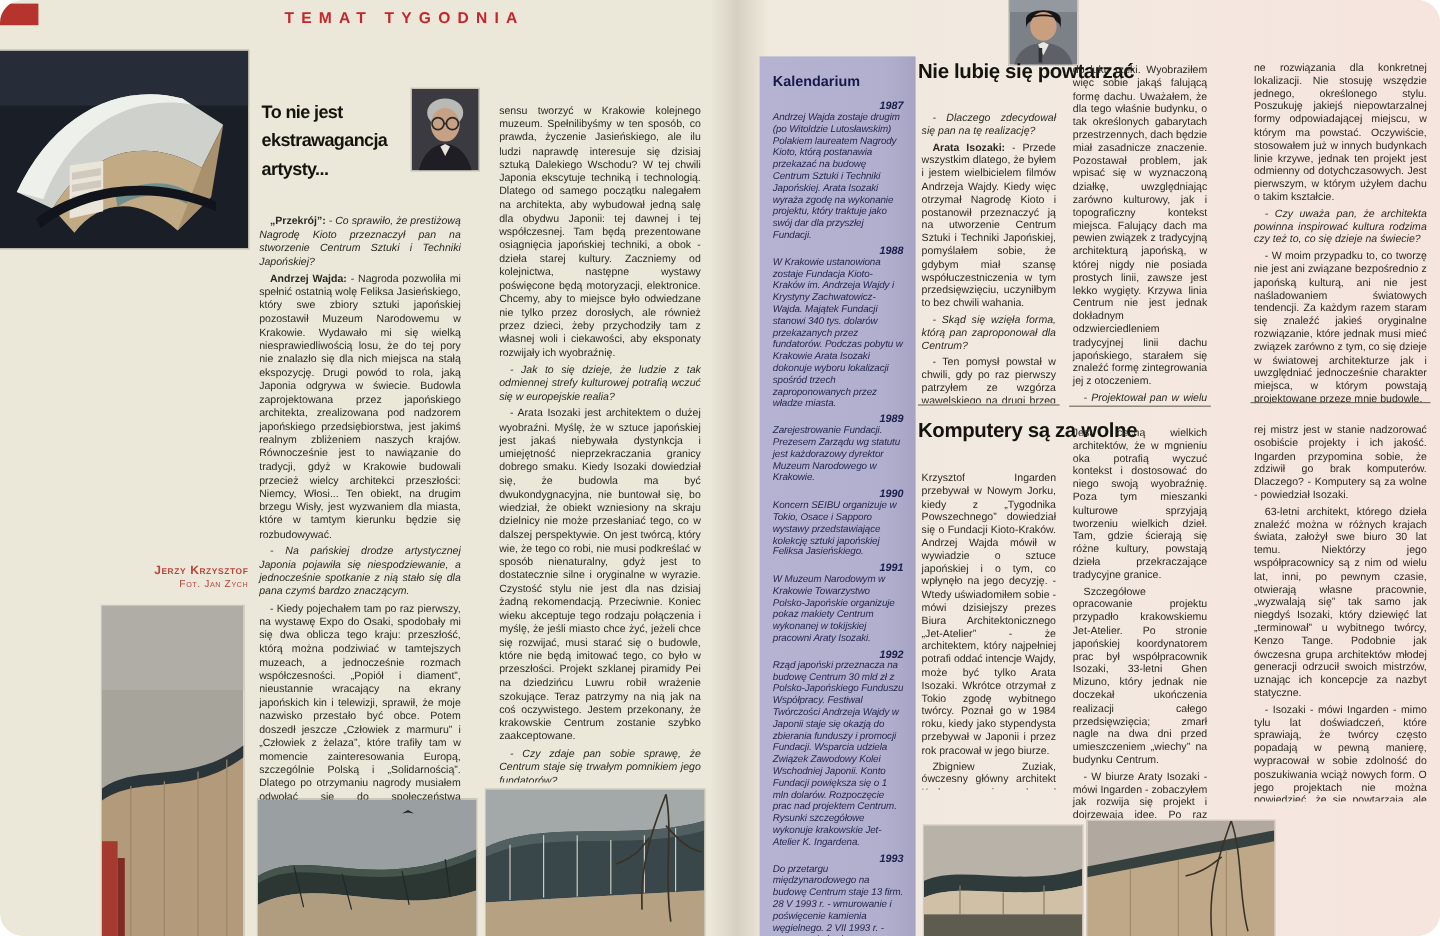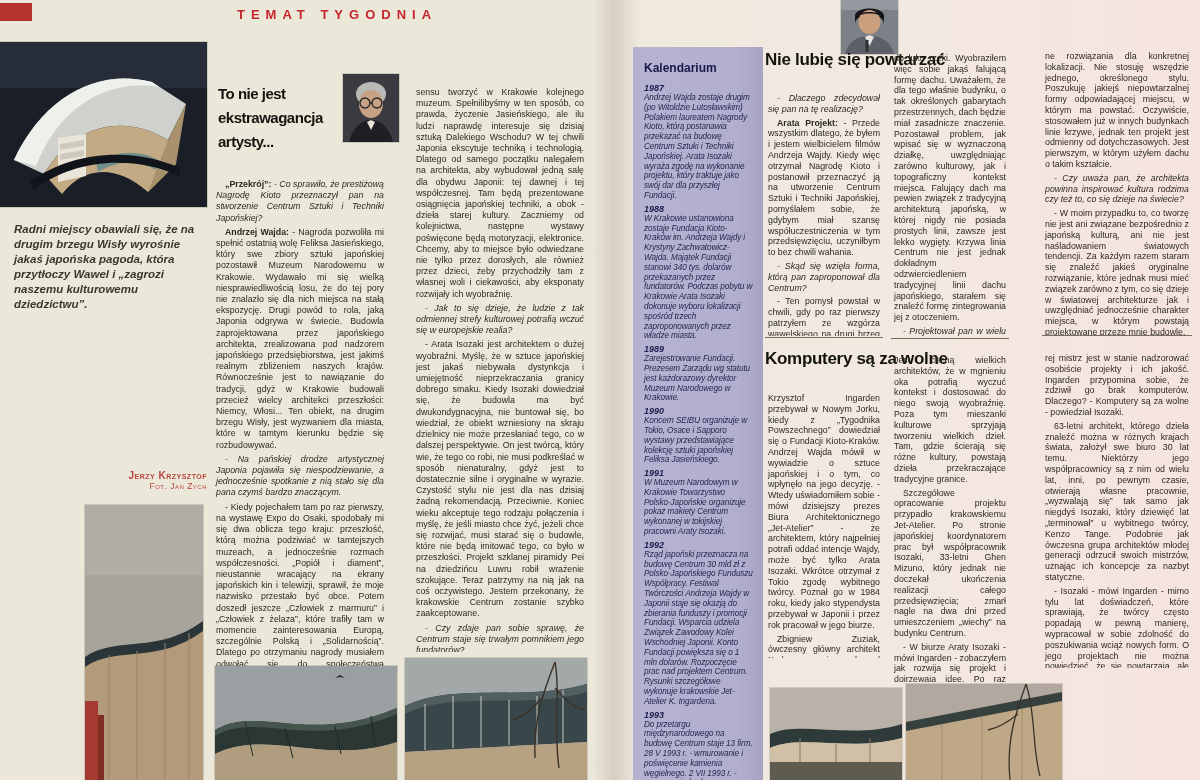--- a/index.html
+++ b/index.html
@@ -1,17 +1,17 @@
 <!DOCTYPE html>
 <html><head>
 <meta charset="utf-8">
 <style>
   html,body{margin:0;padding:0;}
   .spread{position:relative;width:1200px;height:780px;overflow:hidden;
-    background:#ebe8da;font-family:"Liberation Sans",sans-serif;color:#26261f;}
+    background:#ebe8da;font-family:"Liberation Sans",sans-serif;color:#26261f;border-radius:19px;}
   .rightbg{position:absolute;left:600px;top:0;width:600px;height:780px;
     background:linear-gradient(90deg,#efe9dc 0%,#f2e9e1 45%,#f6e4de 100%);}
   .gutter{position:absolute;left:592px;top:0;width:48px;height:780px;
     background:linear-gradient(90deg,rgba(80,75,60,0) 0%,rgba(80,75,60,.16) 45%,rgba(80,75,60,0) 100%);}
   .corner{position:absolute;left:0;top:3px;width:32px;height:18px;background:#b5342d;}
   .kicker{position:absolute;left:237px;top:7px;font-size:13px;font-weight:bold;
     letter-spacing:6px;color:#c5262b;}
   .photo{position:absolute;overflow:hidden;box-shadow:0 0 0 1px rgba(60,55,40,.18);}
   .photo svg{display:block;}
   .caption{position:absolute;left:14px;top:222px;width:188px;font-size:11.5px;line-height:15px;
@@ -37,21 +37,21 @@
   .s1c3{left:1042px;top:48px;width:150px;height:288px;}
   .s2c1{left:765px;top:390px;width:118px;height:268px;}
   .s2c2{left:891px;top:352px;width:118px;height:330px;}
   .s2c3{left:1042px;top:350px;width:150px;height:318px;}
   .sec-title{position:absolute;font-size:17px;font-weight:bold;color:#14140f;letter-spacing:-.3px;}
   .rule{position:absolute;height:1px;background:#76705f;}
   .cal{position:absolute;left:633px;top:0;width:130px;height:780px;box-sizing:border-box;
     background:linear-gradient(90deg,#b6b3d2 0%,#b2afce 80%,#a6a3c4 100%);
     padding:14px 10px 6px 11px;overflow:hidden;margin-top:47px;}
   .cal-title{font-size:12px;font-weight:bold;color:#15194a;margin-bottom:8px;}
-  .cal-year{font-size:9px;font-weight:bold;font-style:italic;color:#1b1f4e;margin-top:3px;}
+  .cal-year{font-size:9px;font-weight:bold;font-style:italic;color:#1b1f4e;margin-top:3px;text-align:right;}
   .cal-text{font-size:8.2px;line-height:9.8px;font-style:italic;color:#23274f;letter-spacing:-.1px;}
   .cal-text.cal-bold{font-weight:bold;}
 </style>
 </head>
 <body>
 
 <div class="spread">
   <div class="rightbg"></div>
   <div class="gutter"></div>
   <div class="corner"></div>
@@ -68,21 +68,20 @@
       <path d="M148,150 L176,122 L186,62 L168,98 Z" fill="#a8916c"></path>
       <polygon points="58,96 86,92 86,134 58,140" fill="#e9e5d9"></polygon>
       <polygon points="60,102 84,98 84,104 60,108" fill="#cfcabd"></polygon>
       <polygon points="60,112 84,108 84,114 60,118" fill="#cfcabd"></polygon>
       <polygon points="60,122 84,118 84,124 60,128" fill="#cfcabd"></polygon>
       <path d="M96,120 C120,108 140,108 158,118 L156,128 C138,118 118,118 98,130 Z" fill="#6f8e8c"></path>
       <path d="M30,140 C70,110 130,104 180,126 L180,134 C130,112 72,118 34,148 Z" fill="#11141a"></path>
     </svg>
   </div>
 
-  <div class="caption">Radni miejscy obawiali się, że na drugim brzegu Wisły wyrośnie jakaś japońska pagoda, która przytłoczy Wawel i „zagrozi naszemu kulturowemu dziedzictwu”.</div>
 
 
   <div class="byline">
     <div class="b1">Jerzy Krzysztof</div>
     <div class="b2">Fot. Jan Zych</div>
   </div>
 
   <div class="photo" style="left:85px;top:505px;width:118px;height:275px;">
     <svg width="118" height="275" viewBox="0 0 118 275">
       <rect width="118" height="275" fill="#a7a49c"></rect>
@@ -199,21 +198,21 @@
       <path d="M14,18 C16,10 41,10 43,18 C38,12 19,12 14,18 Z" fill="#15151a"></path>
       <path d="M4,54 C8,40 18,36 28.5,36 C39,36 49,40 53,54 Z" fill="#5d6167"></path>
       <polygon points="24,37 28.5,46 33,37 28.5,35" fill="#e9e7e1"></polygon>
       <line x1="26" y1="40" x2="26" y2="52" stroke="#2d3034" stroke-width="3"></line>
     </svg>
   </div>
 
   <div class="sec-title" style="left:765px;top:50px;">Nie lubię się powtarzać</div>
   <div class="col rcol s1c1">
       <p class="para q">- Dlaczego zdecydował się pan na tę realizację?</p>
-      <p class="para a"><b>Arata Projekt: </b>- Przede wszystkim dlatego, że byłem i jestem wielbicielem filmów Andrzeja Wajdy. Kiedy więc otrzymał Nagrodę Kioto i postanowił przeznaczyć ją na utworzenie Centrum Sztuki i Techniki Japońskiej, pomyślałem sobie, że gdybym miał szansę współuczestniczenia w tym przedsięwzięciu, uczyniłbym to bez chwili wahania.</p>
+      <p class="para a"><b>Arata Isozaki: </b>- Przede wszystkim dlatego, że byłem i jestem wielbicielem filmów Andrzeja Wajdy. Kiedy więc otrzymał Nagrodę Kioto i postanowił przeznaczyć ją na utworzenie Centrum Sztuki i Techniki Japońskiej, pomyślałem sobie, że gdybym miał szansę współuczestniczenia w tym przedsięwzięciu, uczyniłbym to bez chwili wahania.</p>
       <p class="para q">- Skąd się wzięła forma, którą pan zaproponował dla Centrum?</p>
       <p class="para a">- Ten pomysł powstał w chwili, gdy po raz pierwszy patrzyłem ze wzgórza wawelskiego na drugi brzeg Wisły i gdy potem przechadzaliśmy się po działce przeznaczonej na budowę. Wtedy stwierdziłem, że jest ona raczej rodzajem trójkąta i nawiązuje w formie</p>
     </div>
   <div class="col rcol s1c2">
       <p class="para a ni">do łuku rzeki. Wyobraziłem więc sobie jakąś falującą formę dachu. Uważałem, że dla tego właśnie budynku, o tak określonych gabarytach przestrzennych, dach będzie miał zasadnicze znaczenie. Pozostawał problem, jak wpisać się w wyznaczoną działkę, uwzględniając zarówno kulturowy, jak i topograficzny kontekst miejsca. Falujący dach ma pewien związek z tradycyjną architekturą japońską, w której nigdy nie posiada prostych linii, zawsze jest lekko wygięty. Krzywa linia Centrum nie jest jednak dokładnym odzwierciedleniem tradycyjnej linii dachu japońskiego, starałem się znaleźć formę zintegrowania jej z otoczeniem.</p>
       <p class="para q">- Projektował pan w wielu krajach świata. Czy tę realizację traktuje jako jedną z wielu, czy jest ona czymś szczególnym?</p>
     </div>
   <div class="col rcol s1c3">
       <p class="para a ni">ne rozwiązania dla konkretnej lokalizacji. Nie stosuję wszędzie jednego, określonego stylu. Poszukuję jakiejś niepowtarzalnej formy odpowiadającej miejscu, w którym ma powstać. Oczywiście, stosowałem już w innych budynkach linie krzywe, jednak ten projekt jest odmienny od dotychczasowych. Jest pierwszym, w którym użyłem dachu o takim kształcie.</p>
       <p class="para q">- Czy uważa pan, że architekta powinna inspirować kultura rodzima czy też to, co się dzieje na świecie?</p>

